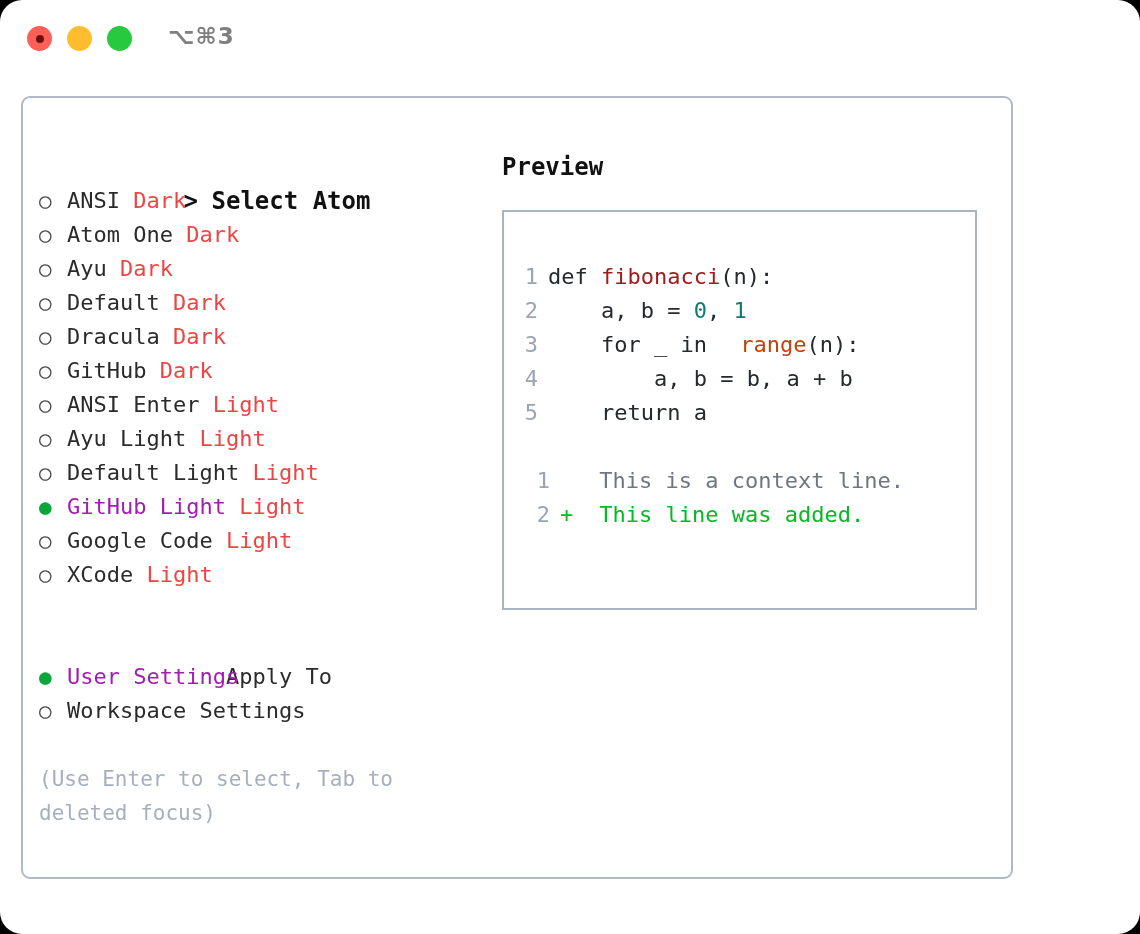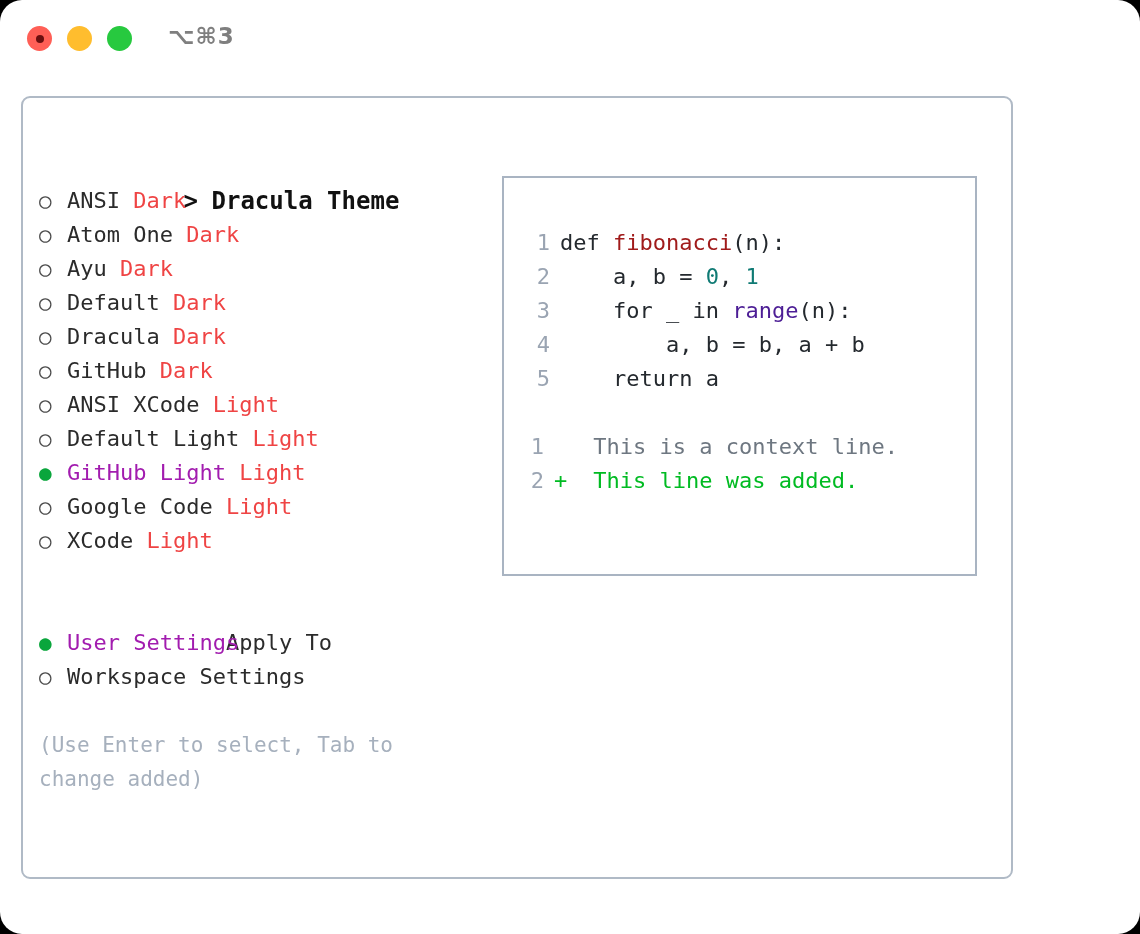--- a/index.html
+++ b/index.html
@@ -185,40 +185,40 @@
     box-sizing: border-box;
     padding: 48px 0 0 0;
     overflow: hidden;
   }
 
   .code-line {
     font-size: 22px;
     line-height: 34px;
     white-space: pre;
     color: #24292e;
-    padding-left: 20px;
+    padding-left: 8px;
   }
   .ln {
     display: inline-block;
     width: 26px;
     text-align: right;
     color: #9aa4b2;
     margin-right: 10px;
   }
   .tok-fn  { color: #a01b1b; }
   .tok-num { color: #0f7a74; }
-  .tok-bi  { color: #4c1d95; }
+  .tok-bi  { color: #c2410c; margin-left: 20px; }
 
   .code-gap { height: 34px; }
 
   .diff-line {
     font-size: 22px;
     line-height: 34px;
     white-space: pre;
-    padding-left: 14px;
+    padding-left: 20px;
   }
   .diff-mark {
     display: inline-block;
     width: 26px;
   }
   .diff-context { color: #6e7781; }
   .diff-del     { color: #cc0000; }
   .diff-add     { color: #00bb22; }
 </style>
 </head>
@@ -234,51 +234,53 @@
     </div>
     <div class="title-shortcut">⌥⌘3</div>
   </div>
 
   <div class="panel">
     <div class="panel-inner">
 
       <div class="left-col">
 
         <div class="section-header">
-          <span class="caret">&gt;</span><span>Dracula Theme</span>
+          <span class="caret">&gt;</span><span>Select Atom</span>
         </div>
 
         <div id="theme-list">
             <div class="opt-row"><span class="marker">○</span><span class="opt-label">ANSI</span> <span class="opt-tag">Dark</span></div>
             <div class="opt-row"><span class="marker">○</span><span class="opt-label">Atom One</span> <span class="opt-tag">Dark</span></div>
             <div class="opt-row"><span class="marker">○</span><span class="opt-label">Ayu</span> <span class="opt-tag">Dark</span></div>
             <div class="opt-row"><span class="marker">○</span><span class="opt-label">Default</span> <span class="opt-tag">Dark</span></div>
             <div class="opt-row"><span class="marker">○</span><span class="opt-label">Dracula</span> <span class="opt-tag">Dark</span></div>
             <div class="opt-row"><span class="marker">○</span><span class="opt-label">GitHub</span> <span class="opt-tag">Dark</span></div>
-            <div class="opt-row"><span class="marker">○</span><span class="opt-label">ANSI XCode</span> <span class="opt-tag">Light</span></div>
+            <div class="opt-row"><span class="marker">○</span><span class="opt-label">ANSI Enter</span> <span class="opt-tag">Light</span></div>
+            <div class="opt-row"><span class="marker">○</span><span class="opt-label">Ayu Light</span> <span class="opt-tag">Light</span></div>
             <div class="opt-row"><span class="marker">○</span><span class="opt-label">Default Light</span> <span class="opt-tag">Light</span></div>
             <div class="opt-row selected"><span class="marker sel">●</span><span class="opt-label">GitHub Light</span> <span class="opt-tag">Light</span></div>
             <div class="opt-row"><span class="marker">○</span><span class="opt-label">Google Code</span> <span class="opt-tag">Light</span></div>
             <div class="opt-row"><span class="marker">○</span><span class="opt-label">XCode</span> <span class="opt-tag">Light</span></div>
           </div>
 
         <div class="subsection">
           <div class="sub-header">
             <span class="marker blank">○</span><span>Apply To</span>
           </div>
           <div id="apply-to-list">
               <div class="opt-row selected"><span class="marker sel">●</span><span class="opt-label">User Settings</span></div>
               <div class="opt-row"><span class="marker">○</span><span class="opt-label">Workspace Settings</span></div>
             </div>
         </div>
 
-        <div class="hint">(Use Enter to select, Tab to change added)</div>
+        <div class="hint">(Use Enter to select, Tab to deleted focus)</div>
       </div>
 
       <div class="right-col">
+        <div class="preview-title">Preview</div>
 
         <div class="preview-box">
           <div id="code-sample">
               <div class="code-line"><span class="ln">1</span><span>def </span><span class="tok-fn">fibonacci</span><span>(n):</span></div>
               <div class="code-line"><span class="ln">2</span><span>    a, b = </span><span class="tok-num">0</span><span>, </span><span class="tok-num">1</span></div>
               <div class="code-line"><span class="ln">3</span><span>    for _ in </span><span class="tok-bi">range</span><span>(n):</span></div>
               <div class="code-line"><span class="ln">4</span><span>        a, b = b, a + b</span></div>
               <div class="code-line"><span class="ln">5</span><span>    return a</span></div>
             </div>
           <div class="code-gap"></div>

